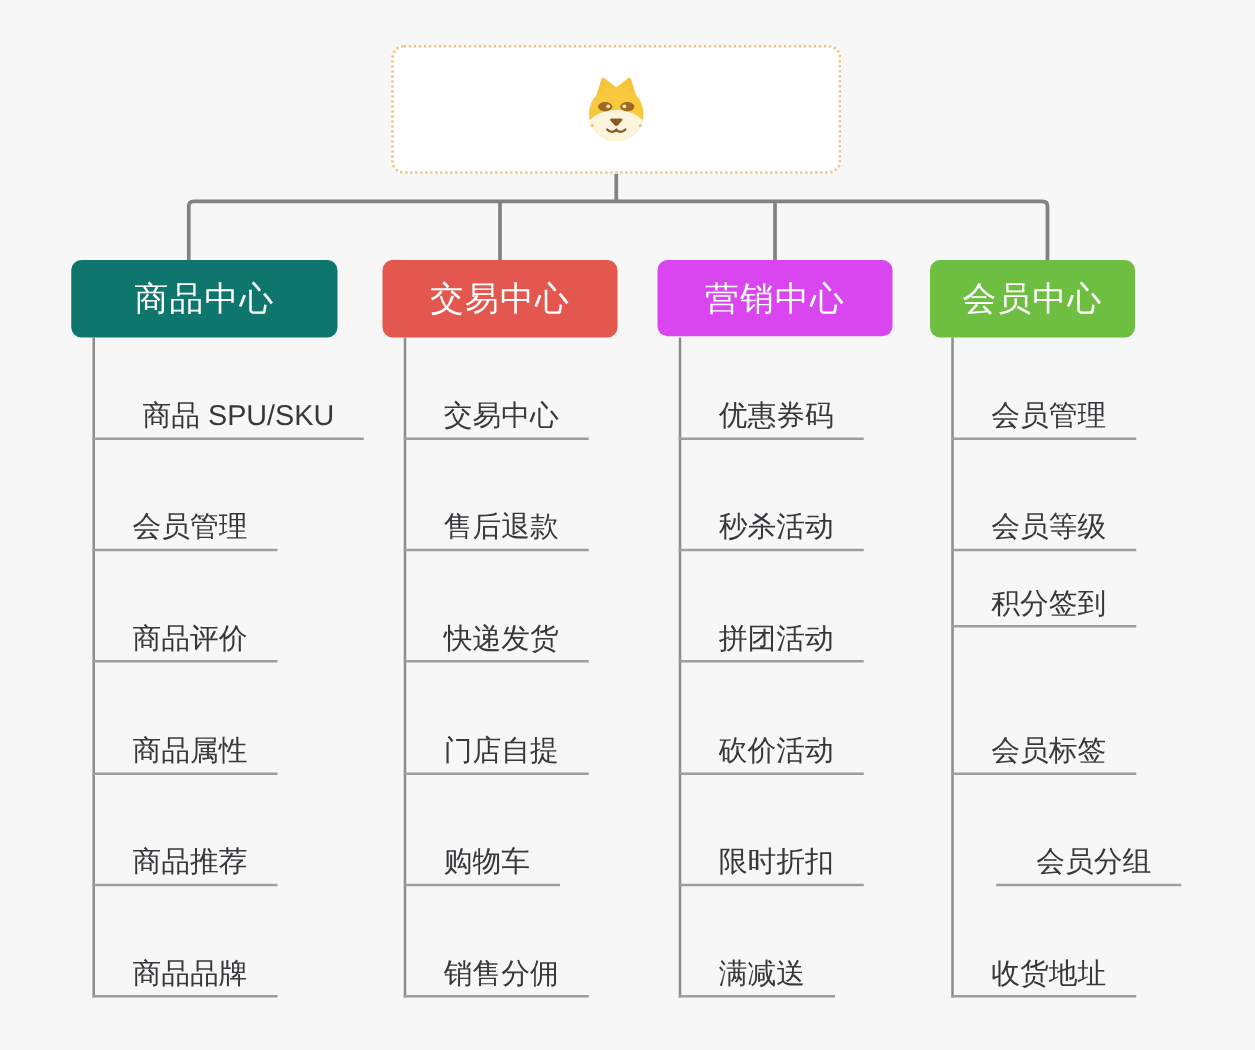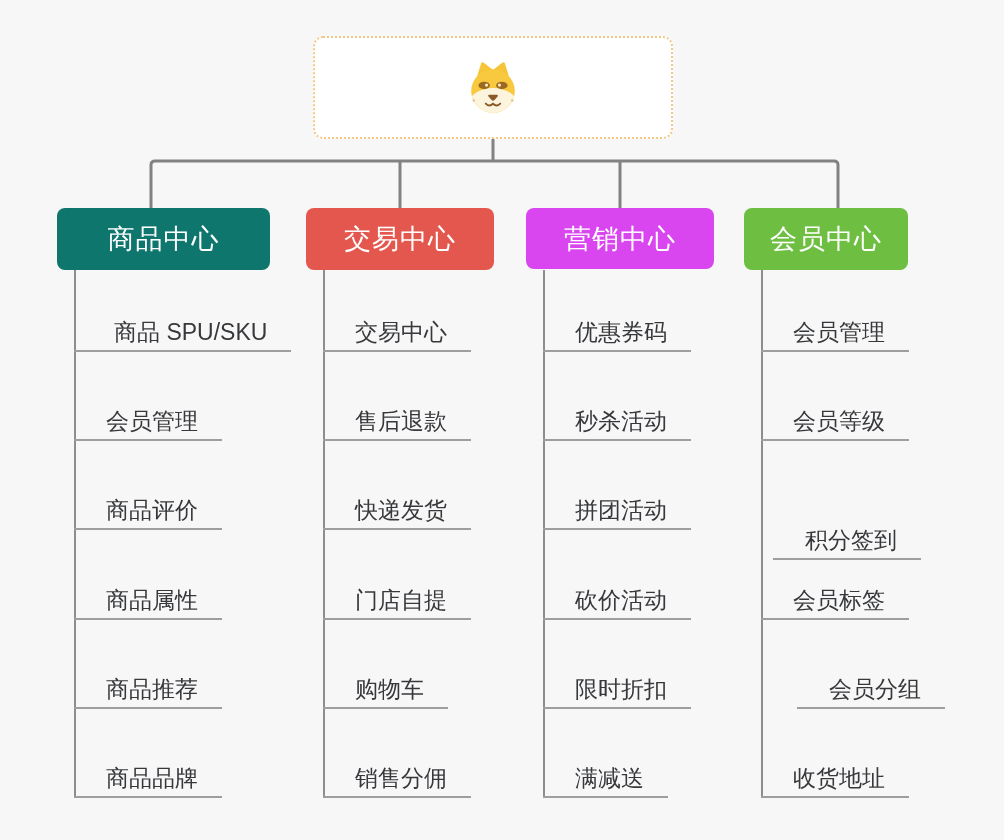--- a/index.html
+++ b/index.html
@@ -91,19 +91,19 @@
       <div class="leaf" style="left: 543px; top: 494px;"><span>拼团活动</span></div>
       <div class="leaf" style="left: 543px; top: 584px;"><span>砍价活动</span></div>
       <div class="leaf" style="left: 543px; top: 673px;"><span>限时折扣</span></div>
       <div class="leaf" style="left: 543px; top: 762px;"><span>满减送</span></div>
       <div class="branch-box" style="left: 744px; top: 208px; width: 164px; height: 62px; background: rgb(109, 190, 65);">
         <span>会员中心</span>
       </div>
       <div class="spine" style="left: 761px; top: 270px; height: 528px;"></div>
       <div class="leaf" style="left: 761px; top: 316px;"><span>会员管理</span></div>
       <div class="leaf" style="left: 761px; top: 405px;"><span>会员等级</span></div>
-      <div class="leaf" style="left: 761px; top: 524px; margin-left: 12px;"><span>积分签到</span></div>
+      <div class="leaf" style="left: 761px; top: 466px;"><span>积分签到</span></div>
       <div class="leaf" style="left: 761px; top: 584px;"><span>会员标签</span></div>
       <div class="leaf" style="left: 761px; top: 673px; margin-left: 36px;"><span>会员分组</span></div>
       <div class="leaf" style="left: 761px; top: 762px;"><span>收货地址</span></div>
     </div>
 
 </div>
 
 </body></html>

